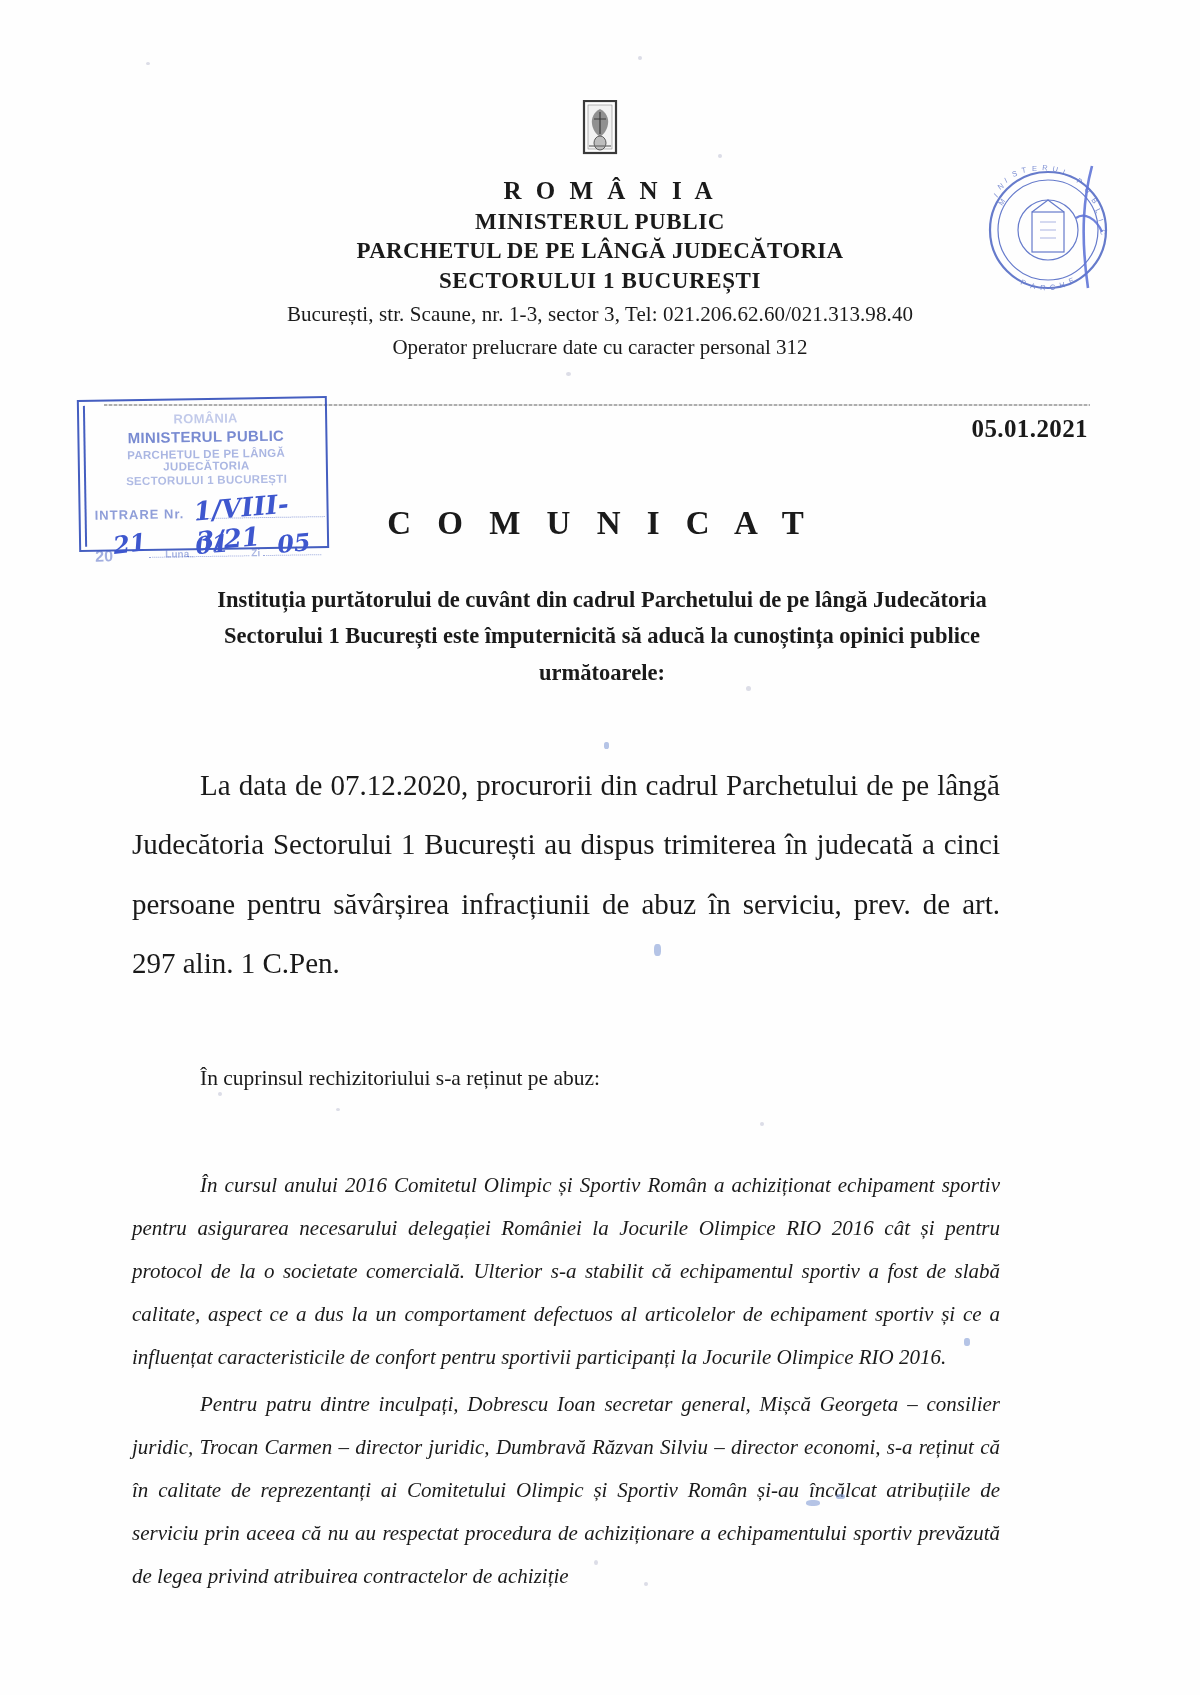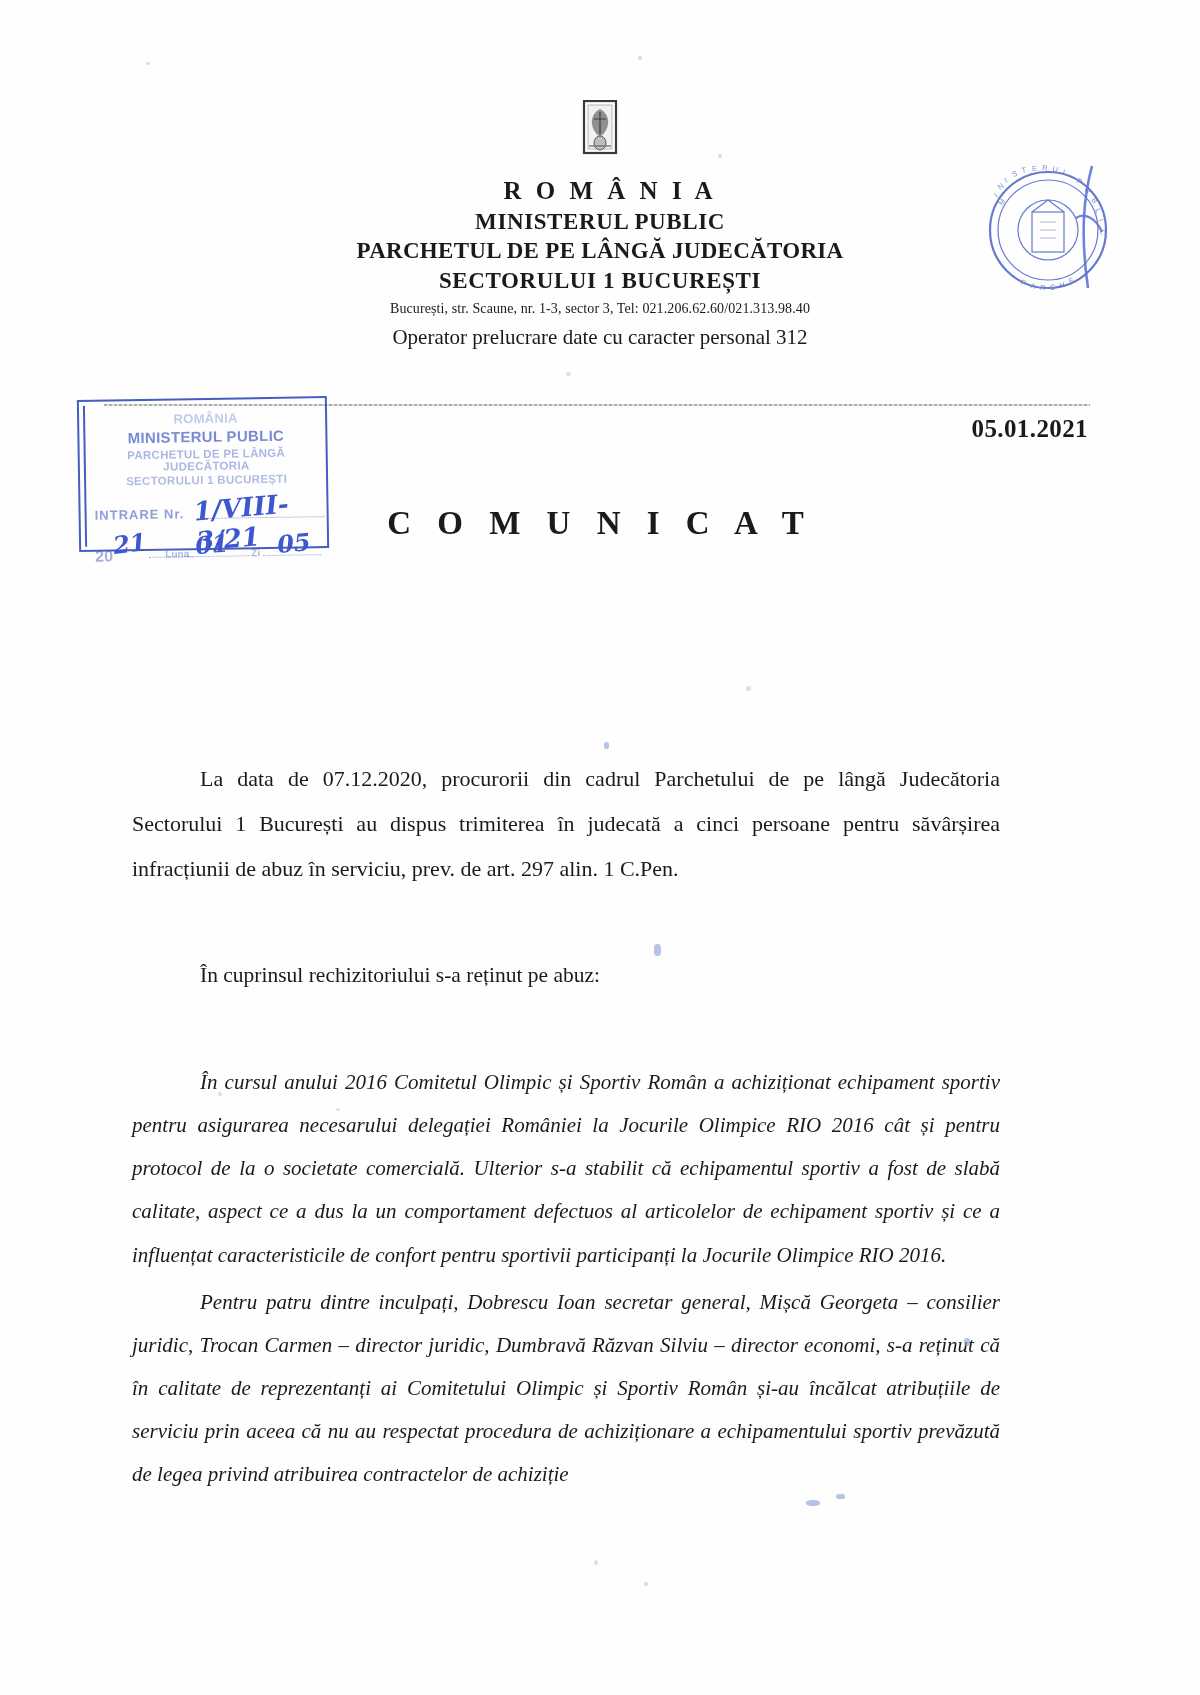--- a/index.html
+++ b/index.html
@@ -43,21 +43,21 @@
     padding-left: 20px;
   }
   .h-line-2, .h-line-3, .h-line-4 {
     font-size: 23px;
     font-weight: bold;
     letter-spacing: .6px;
     line-height: 1.28;
   }
   .h-line-3 { letter-spacing: .3px; }
   .h-addr {
-    font-size: 14px;
+    font-size: 21px;
     line-height: 1.45;
     margin-top: 4px;
     letter-spacing: .1px;
   }
   .h-mail {
     font-size: 21px;
     line-height: 1.45;
   }
   .h-mail .mail-val {
     color: #3b3b55;
@@ -229,21 +229,21 @@
   }
 
   
   .body {
     position: absolute;
     top: 756px;
     left: 132px;
     width: 868px;
   }
   .p-norm {
-    font-size: 22px;
+    font-size: 29px;
     line-height: 2.05;
     text-align: justify;
     text-indent: 68px;
     margin: 0 0 16px 0;
   }
   .p-plain {
     font-size: 21.5px;
     line-height: 2.05;
     text-align: left;
     text-indent: 68px;
@@ -356,20 +356,21 @@
         <span class="sd-dots2"></span>
         <span class="sd-zi">Zi</span>
         <span class="hand sd-d">05</span>
         <span class="sd-dots3"></span>
       </div>
     </div>
   </div>
 
   <div class="title">C O M U N I C A T</div>
 
+  <div class="subtitle">Instituția purtătorului de cuvânt din cadrul Parchetului de pe lângă Judecătoria Sectorului 1 București  este împuternicită să aducă la cunoștința opinici publice următoarele:</div>
 
   <div class="body">
     <p class="p-norm">La data de 07.12.2020, procurorii din cadrul Parchetului de pe lângă Judecătoria Sectorului 1 București au dispus trimiterea în judecată a cinci persoane pentru săvârșirea infracțiunii de abuz în serviciu, prev. de art. 297 alin. 1 C.Pen.</p>
     <div class="gap-a"></div>
     <p class="p-plain">În cuprinsul rechizitoriului s-a reținut pe abuz:</p>
     <div class="gap-b"></div>
     <p class="p-ital">În cursul anului 2016 Comitetul Olimpic și Sportiv Român a achiziționat echipament sportiv pentru asigurarea necesarului delegației României la Jocurile Olimpice RIO 2016 cât și pentru protocol de la o societate comercială. Ulterior s-a stabilit că echipamentul sportiv a fost de slabă calitate, aspect ce a dus la un comportament defectuos al articolelor de echipament sportiv și ce a influențat caracteristicile de confort pentru sportivii participanți la Jocurile Olimpice RIO 2016.</p>
     <p class="p-ital">Pentru patru dintre inculpați, Dobrescu Ioan   secretar general, Mișcă Georgeta – consilier juridic, Trocan Carmen – director juridic, Dumbravă Răzvan Silviu – director economi, s-a reținut că în calitate de reprezentanți ai Comitetului Olimpic și Sportiv Român și-au încălcat atribuțiile de serviciu prin aceea că nu au respectat procedura de achiziționare a echipamentului sportiv prevăzută de legea privind atribuirea contractelor de achiziție</p>
   </div>
 

